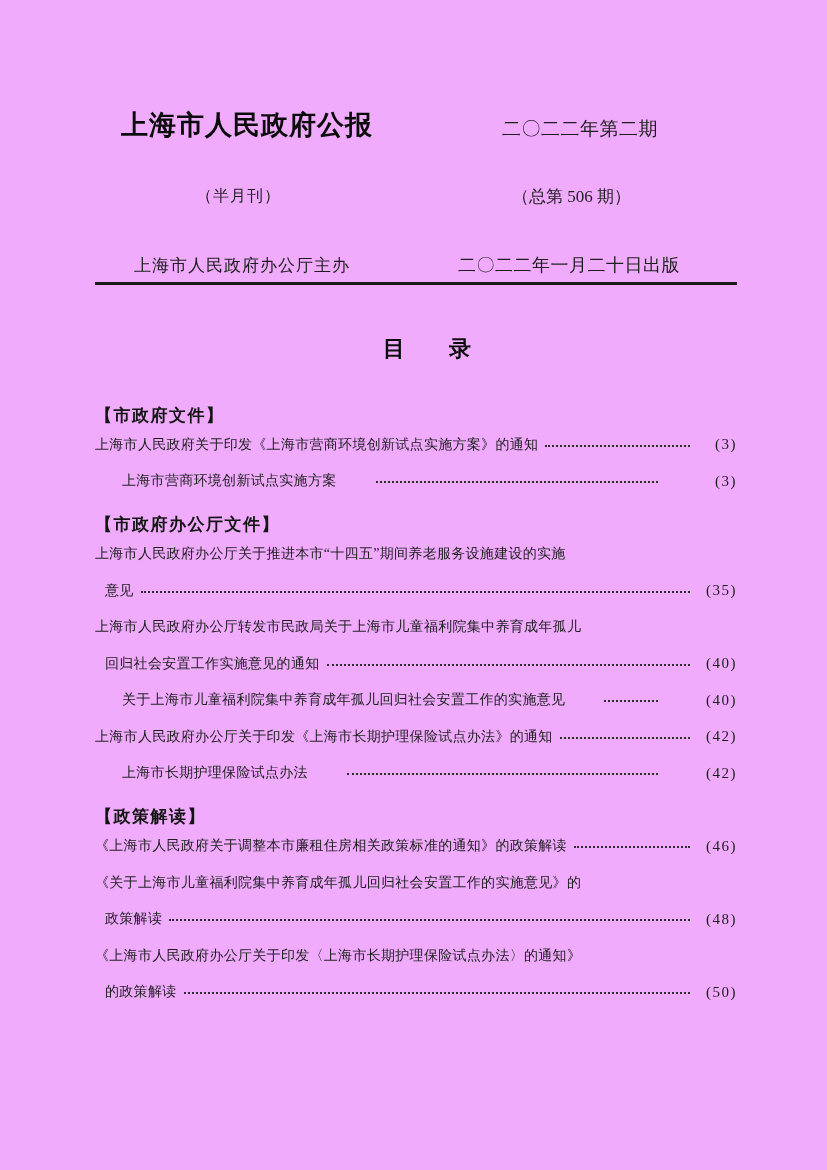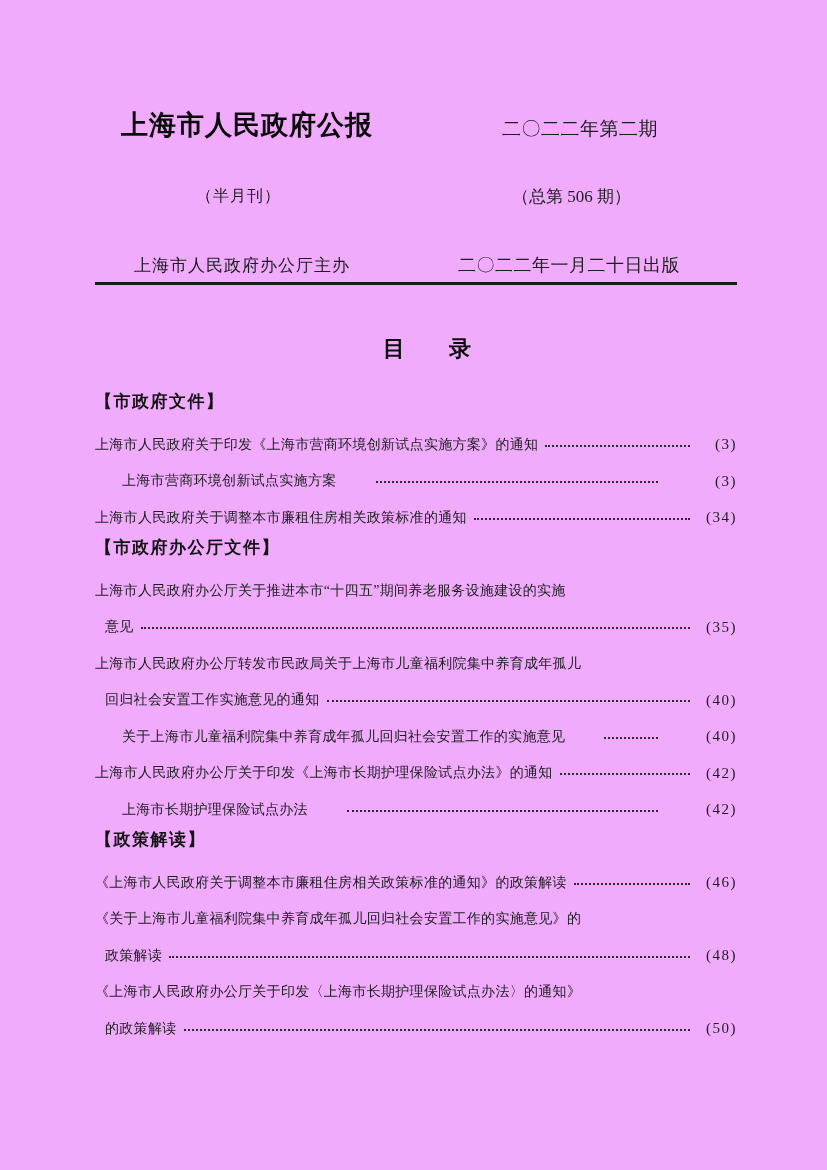--- a/index.html
+++ b/index.html
@@ -93,21 +93,21 @@
   }
   .toc-list {
     position: absolute;
     left: 95px;
     top: 390px;
     width: 642px;
   }
   .toc-section {
     height: 36.5px;
     display: flex;
-    align-items: flex-start;
+    align-items: flex-end;
     font-size: 17px;
     font-weight: bold;
     letter-spacing: 1.5px;
     color: #141414;
     white-space: nowrap;
   }
   .toc-row {
     height: 36.5px;
     display: flex;
     align-items: center;
@@ -160,25 +160,20 @@
         <div class="toc-row ind-0">
           <span class="t">上海市人民政府关于印发《上海市营商环境创新试点实施方案》的通知</span>
           <span class="dots"></span>
           <span class="pg">(3)</span>
         </div>
         <div class="toc-row ind-2">
           <span class="t">上海市营商环境创新试点实施方案</span>
           <span class="dots"></span>
           <span class="pg">(3)</span>
         </div>
-        <div class="toc-row ind-0">
-          <span class="t">上海市人民政府关于调整本市廉租住房相关政策标准的通知</span>
-          <span class="dots"></span>
-          <span class="pg">(34)</span>
-        </div>
         <div class="toc-section">
           <span>【市政府办公厅文件】</span>
         </div>
         <div class="toc-row ind-0">
           <span class="t">上海市人民政府办公厅关于推进本市“十四五”期间养老服务设施建设的实施</span>
         </div>
         <div class="toc-row ind-1">
           <span class="t">意见</span>
           <span class="dots"></span>
           <span class="pg">(35)</span>

